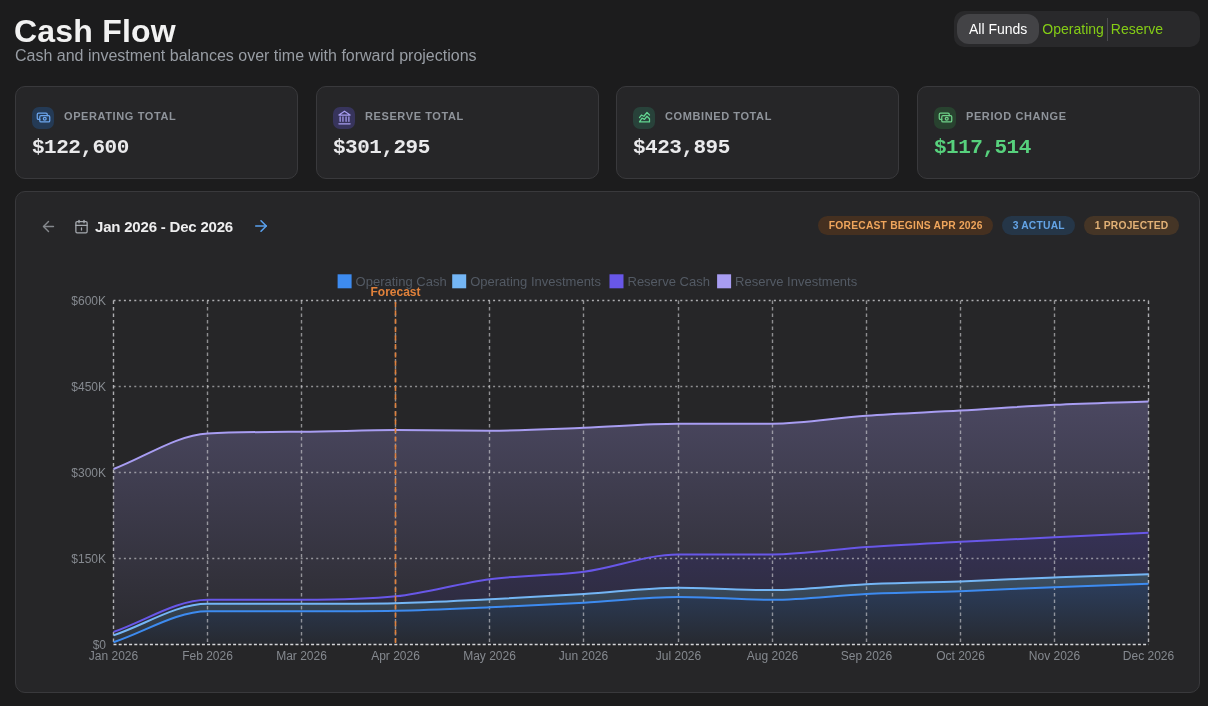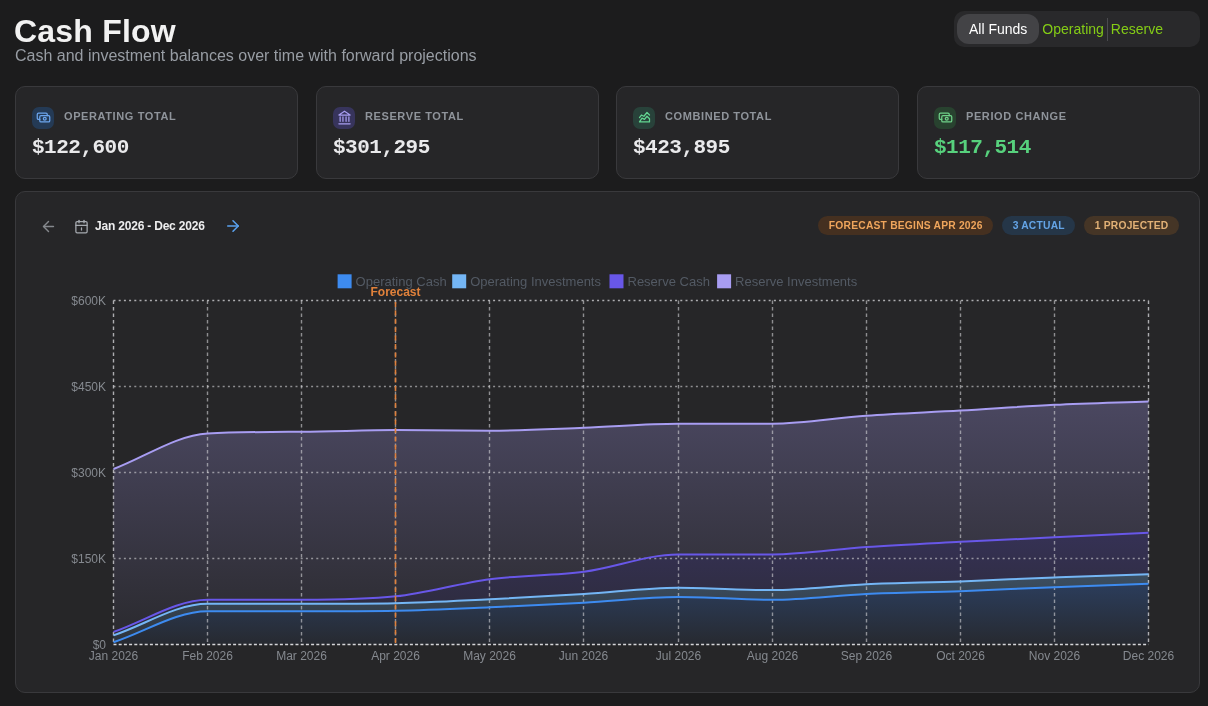--- a/index.html
+++ b/index.html
@@ -8,21 +8,21 @@
 .seg .opt { font-size:14px; color:#84cc16; padding:0 3px; height:30px; display:flex; align-items:center; }
 .seg .act { background:#434346; border-radius:12px; color:#ffffff; font-weight:500; padding:12px 12px; }
 .seg .div { flex:none; width:1px; height:23px; background:#4b4b4f; }
 .card { position:absolute; top:79px; width:283px; height:93px; background:#262628; border:1px solid #39393c; border-radius:10px;margin-top:7px; }
 .chartcard { position:absolute; left:15px; top:191px; width:1185px; height:502px; background:#262628; border:1px solid #39393c; border-radius:10px; }
 .ico { position:absolute; left:16px; top:19.5px; width:22px; height:22px; border-radius:7px; display:flex; align-items:center; justify-content:center; }
 .clab { position:absolute; left:48px; top:22.5px; font-size:11px; font-weight:700; color:#8f949b; letter-spacing:0.6px; }
 .cval { position:absolute; left:16px; top:49px; font-size:21px; font-weight:700; font-family:"Liberation Mono",monospace; color:#e9e9eb; letter-spacing:-0.5px;text-align:center; }
 .green { color:#57d17d; }
 .nav { position:absolute; left:24px; top:18.5px; display:flex; align-items:center; height:31px; }
-.navdate { font-size:12px; font-weight:700; color:#ededee; margin:0 19px 0 6.5px; letter-spacing:-0.2px; }
+.navdate { font-size:15px; font-weight:700; color:#ededee; margin:0 19px 0 6.5px; letter-spacing:-0.2px; }
 .badges { position:absolute; top:24px; right:20px; display:flex; gap:9px; }
 .badge { height:19px; border-radius:10px; display:flex; align-items:center; padding:0 10.5px; font-size:10.3px; font-weight:700; letter-spacing:0.2px; }
 .b1 { background:#453020; color:#efa55c; }
 .b2 { background:#253648; color:#64a4e6;text-align:right; }
 .b3 { background:#453526; color:#e2b176; }
 .ylab { font:12px "Liberation Sans"; fill:#85898f; text-anchor:end; }
 .xlab { font:12px "Liberation Sans"; fill:#85898f; text-anchor:middle; }
 .leg { font:13px "Liberation Sans"; fill:#535a64; }
 .fcast { font:600 12px "Liberation Sans"; fill:#e0813b; text-anchor:middle; }
 .glh { stroke:#d4d4d7; stroke-width:1.4; stroke-dasharray:2 3.2; opacity:0.6; }

